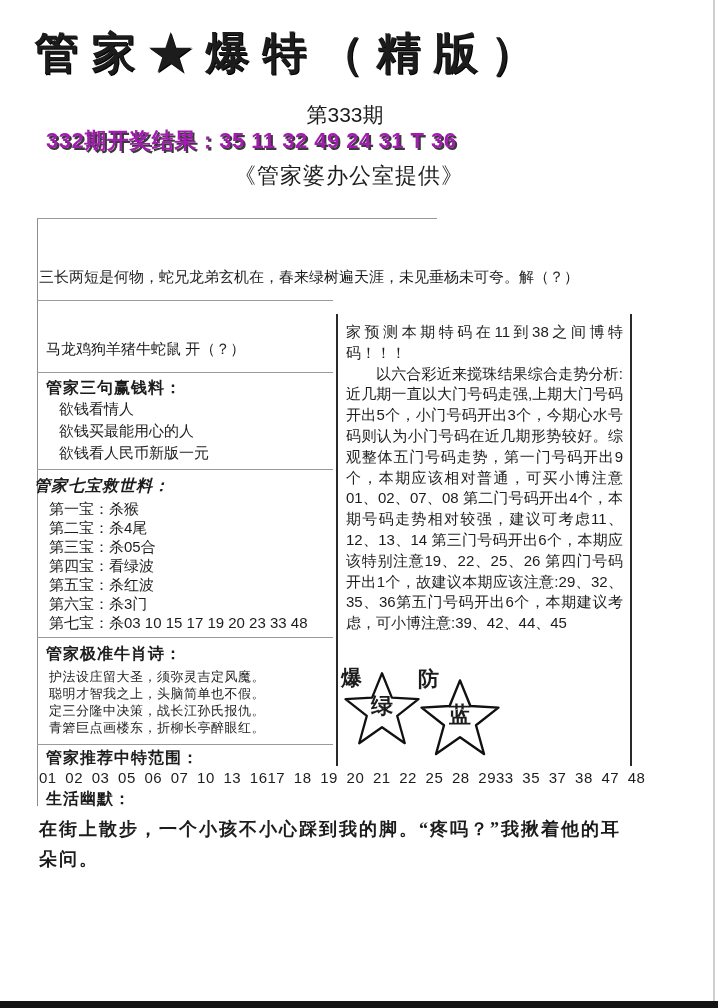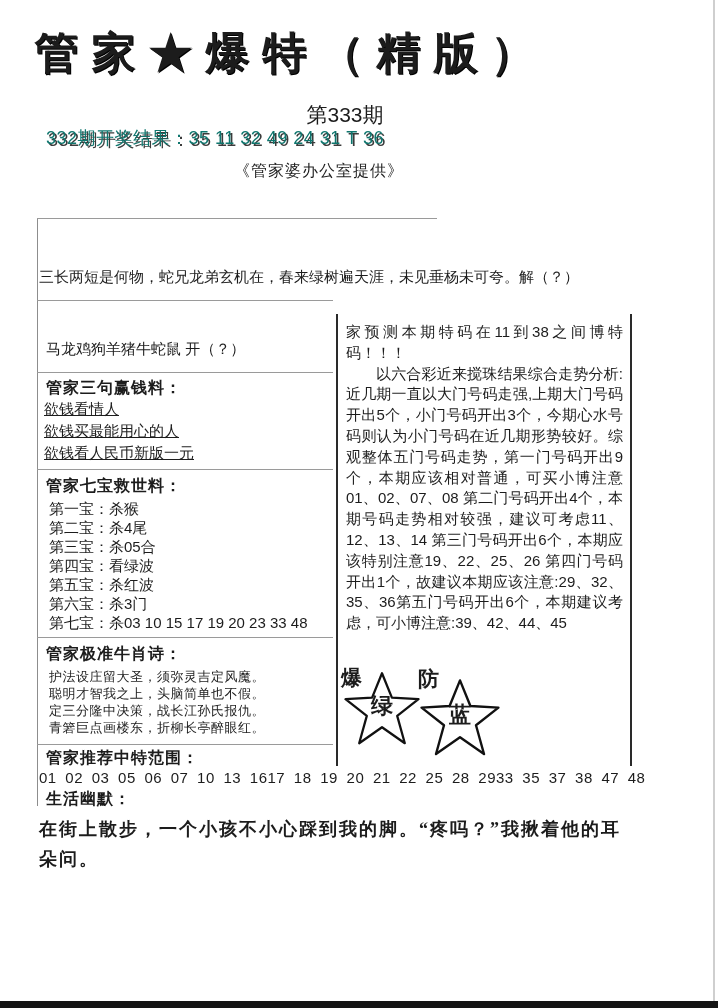--- a/index.html
+++ b/index.html
@@ -10,35 +10,35 @@
   }
   .abs{position:absolute;}
   
   .masthead{
     top:24px;left:0;width:582px;text-align:center;
     font-size:44px;font-weight:900;letter-spacing:13px;
     text-shadow:1px 1px 0 #000;white-space:nowrap;font-family:Liberation Serif, serif;
   }
   .issue{top:101px;left:0;width:690px;text-align:center;font-size:21px;}
   .prev-result{
-    top:126px;left:46px;font-size:18px;font-weight:normal;color:#0f766e;
+    top:126px;left:46px;font-size:22px;font-weight:bold;color:#a21caf;
     text-shadow:2px 2px 0 #3b3b3b;letter-spacing:.5px;white-space:nowrap;
   }
-  .provider{top:161px;left:234px;font-size:16px;letter-spacing:1px;white-space:nowrap;}
+  .provider{top:161px;left:234px;font-size:22px;letter-spacing:1px;white-space:nowrap;}
   
   .vline{width:1px;background:#8d8d8d;}
   .hline{height:1px;background:#9a9a9a;}
   .edge-line{top:0;left:713px;width:2px;height:1008px;background:#cfcfcf;}
   .bottom-bar{top:1001px;left:0;width:718px;height:7px;background:#141414;}
   
   .sec-header{font-size:16px;font-weight:bold;letter-spacing:1px;white-space:nowrap;}
   .body-line{font-size:15px;white-space:nowrap;}
   .list{font-size:15px;}
   .list div{white-space:nowrap;}
-  .money-list{top:398px;left:44px;line-height:22px;text-decoration:underline;}
+  .money-list{top:398px;left:59px;line-height:22px;}
   .treasure-list{top:499px;left:49px;line-height:19px;}
   .poem-list{top:668px;left:49px;font-size:13px;line-height:17px;letter-spacing:.5px;}
   .range-numbers{top:769px;left:39px;font-size:15px;word-spacing:4px;letter-spacing:.5px;white-space:nowrap;}
   .humor-body{
     top:814px;left:39px;width:585px;
     font-family:"Liberation Serif",serif;font-size:18px;line-height:30px;
     letter-spacing:2px;font-weight:bold;
   }
   
   .panel{
@@ -79,21 +79,21 @@
 
   <div class="abs body-line" style="left:46px;top:340px;">马龙鸡狗羊猪牛蛇鼠 开（？）</div>
 
   <div class="abs sec-header" style="left:46px;top:378px;">管家三句赢钱料：</div>
   <div class="abs list money-list">
     <div>欲钱看情人</div>
     <div>欲钱买最能用心的人</div>
     <div>欲钱看人民币新版一元</div>
   </div>
 
-  <div class="abs sec-header" style="left:46px;top:476px;">管家七宝救世料：</div>
+  <div class="abs sec-header" style="left:34px;top:476px;font-style:italic;">管家七宝救世料：</div>
   <div class="abs list treasure-list">
     <div>第一宝：杀猴</div>
     <div>第二宝：杀4尾</div>
     <div>第三宝：杀05合</div>
     <div>第四宝：看绿波</div>
     <div>第五宝：杀红波</div>
     <div>第六宝：杀3门</div>
     <div>第七宝：杀03 10 15 17 19 20 23 33 48</div>
   </div>
 

